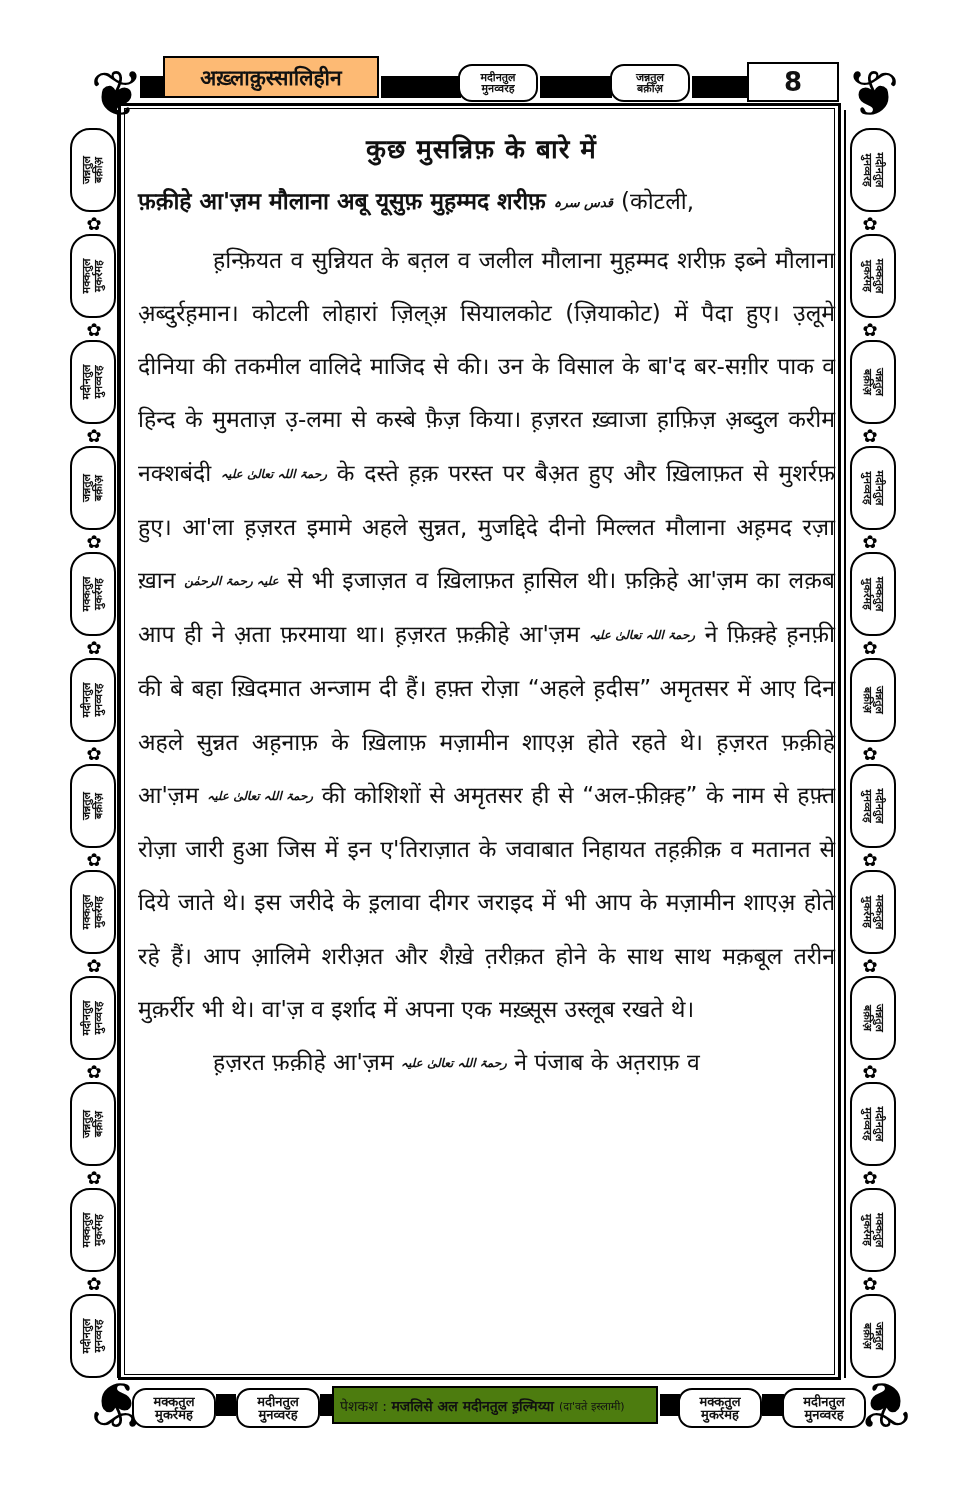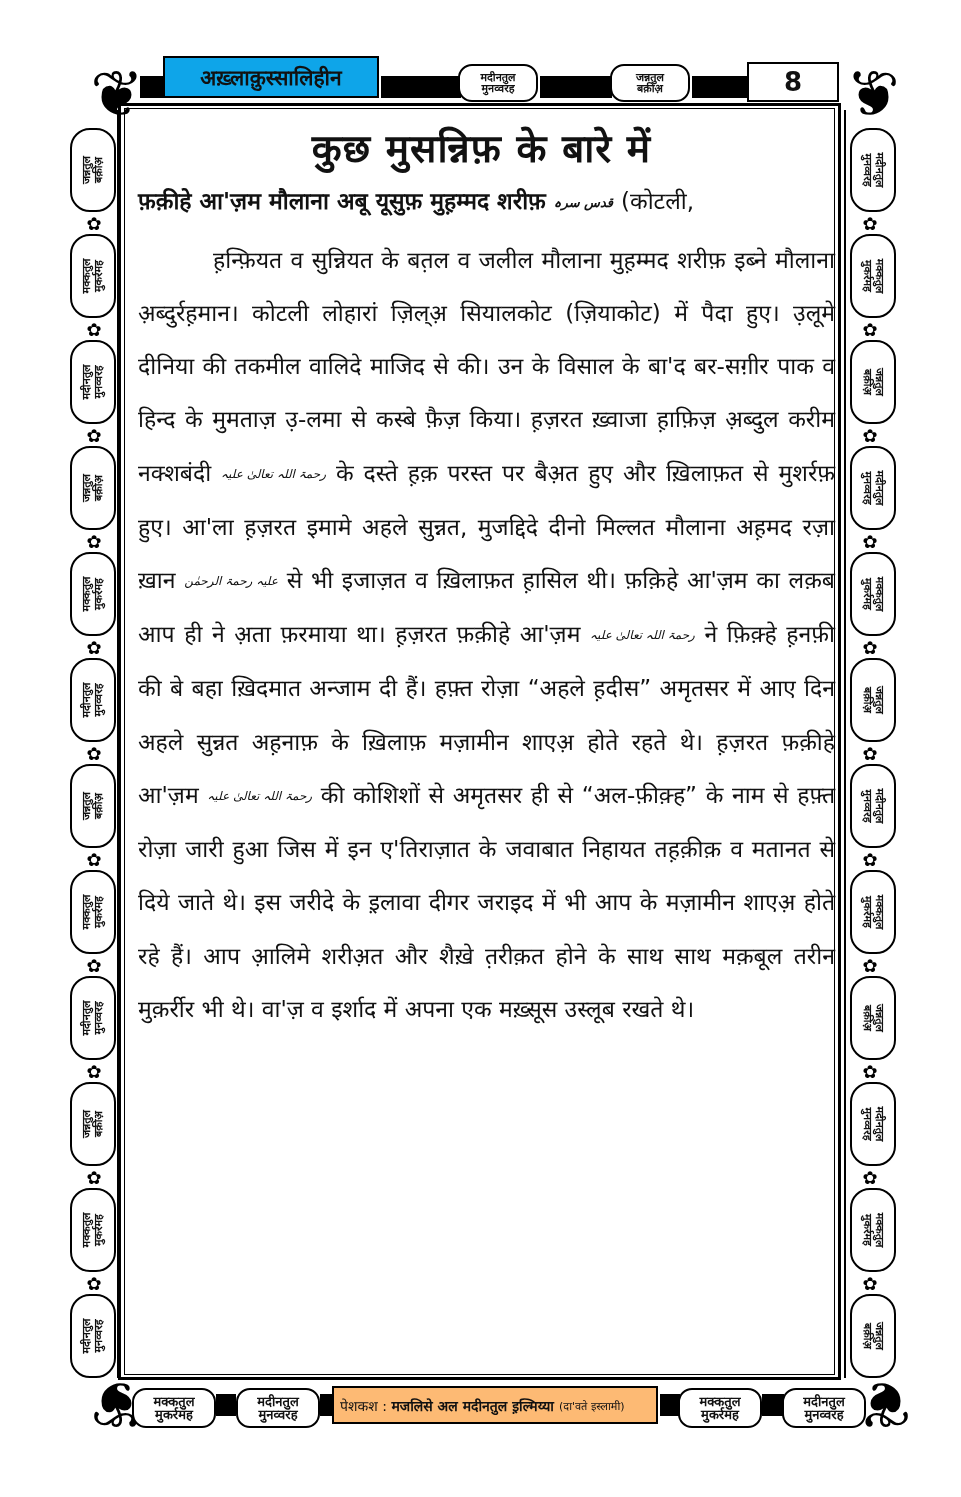--- a/index.html
+++ b/index.html
@@ -8,21 +8,21 @@
 
   
   .frame-outer { position:absolute; left:118px; top:103px; width:723px; height:1277px;
                  border:3px solid #000; box-sizing:border-box; }
   .frame-inner { position:absolute; left:124px; top:108px; width:711px; height:1267px;
                  border:1.5px solid #000; box-sizing:border-box; }
 
   
   .top-band { position:absolute; left:0; top:50px; width:961px; height:56px; }
   .title-box { position:absolute; left:163px; top:6px; width:216px; height:42px;
-               border:2.5px solid #000; background:#0ea5e9; box-sizing:border-box;
+               border:2.5px solid #000; background:#fdba74; box-sizing:border-box;
                display:flex; align-items:center; justify-content:center;
                font-size:21px; font-weight:bold; }
   .page-box { position:absolute; left:747px; top:12px; width:92px; height:40px;
               border:2.5px solid #000; background:#fff; box-sizing:border-box;
               display:flex; align-items:center; justify-content:center;
               font-size:26px; font-weight:bold; }
   .pill { position:absolute; border:2.5px solid #000; border-radius:14px; background:#fff;
           box-sizing:border-box; display:flex; flex-direction:column; align-items:center;
           justify-content:center; line-height:1; font-weight:bold; font-size:11px; }
   .pill span { display:block; }
@@ -47,35 +47,35 @@
                 border-radius:20px; background:#fff; box-sizing:border-box; overflow:hidden; }
   .side-badge .rot { position:absolute; left:50%; top:50%; width:80px; text-align:center;
                      font-size:11px; font-weight:bold; line-height:1.05; white-space:nowrap; }
   .side-left .rot { transform:translate(-50%,-50%) rotate(-90deg); }
   .side-right .rot { transform:translate(-50%,-50%) rotate(90deg); }
   .side-orn { position:absolute; left:6px; width:40px; height:24px; font-size:18px;
               text-align:center; line-height:24px; color:#000; }
 
   
   .content { position:absolute; left:138px; top:122px; width:697px; }
-  .heading { text-align:center; font-size:39px; font-weight:bold; height:54px;
+  .heading { text-align:center; font-size:26px; font-weight:bold; height:54px;
              line-height:54px; margin-left:-10px; letter-spacing:1px; }
   .subhead { font-size:23px; line-height:50px; font-weight:bold; }
   .subhead .loc { font-weight:normal;text-align:right; }
   .para { font-size:23px; line-height:53.3px; text-align:justify; text-align-last:left; }
   .para .indent { display:inline-block; width:75px; }
   .arabic { font-family:"DejaVu Serif", serif; font-size:13px; font-style:italic;
             direction:rtl; unicode-bidi:isolate; display:inline-block; vertical-align:middle; }
-  .dua-small { font-size:12px; }
+  .dua-small { font-size:12px;font-weight:bold; }
 
   
   .footer-band { position:absolute; left:0; top:1378px; width:961px; height:60px; }
   .foot-pill { width:84px; height:40px; top:10px; font-size:13px; }
   .presented-box { position:absolute; left:332px; top:8px; width:326px; height:38px;
-                   border:2.5px solid #000; box-sizing:border-box; background:#fdba74;
+                   border:2.5px solid #000; box-sizing:border-box; background:#4d7c0f;
                    display:flex; align-items:center; padding-left:6px; font-size:14px; }
   .presented-box b { font-weight:bold; }
   .presented-box .org { font-size:11px; margin-left:5px; }
 </style>
 </head>
 <body>
 
 <div class="top-band">
   <div class="corner" style="left:82px; top:8px;">❦</div>
   <div class="orn-strip" style="left:140px; width:24px;"></div>
@@ -218,20 +218,25 @@
     <span class="arabic dua-small">رحمۃ اللہ تعالیٰ علیہ</span>
     <span>के दस्ते ह़क़ परस्त पर बैअ़त हुए और ख़िलाफ़त से मुशर्रफ़ हुए। आ'ला ह़ज़रत इमामे अहले सुन्नत, मुजद्दिदे दीनो मिल्लत मौलाना अह़मद रज़ा ख़ान</span>
     <span class="arabic dua-small">علیہ رحمۃ الرحمٰن</span>
     <span>से भी इजाज़त व ख़िलाफ़त ह़ासिल थी। फ़क़िहे आ'ज़म का लक़ब आप ही ने अ़ता फ़रमाया था। ह़ज़रत फ़क़ीहे आ'ज़म</span>
     <span class="arabic dua-small">رحمۃ اللہ تعالیٰ علیہ</span>
     <span>ने फ़िक़्हे ह़नफ़ी की बे बहा ख़िदमात अन्जाम दी हैं। हफ़्त रोज़ा “अहले ह़दीस” अमृतसर में आए दिन अहले सुन्नत अह़नाफ़ के ख़िलाफ़ मज़ामीन शाएअ़ होते रहते थे। ह़ज़रत फ़क़ीहे आ'ज़म</span>
     <span class="arabic dua-small">رحمۃ اللہ تعالیٰ علیہ</span>
     <span>की कोशिशों से अमृतसर ही से “अल-फ़ीक़्ह” के नाम से हफ़्त रोज़ा जारी हुआ जिस में इन ए'तिराज़ात के जवाबात निहायत तह़क़ीक़ व मतानत से दिये जाते थे। इस जरीदे के इ़लावा दीगर  जराइद में भी आप के मज़ामीन शाएअ़ होते रहे हैं। आप आ़लिमे शरीअ़त और शैख़े त़रीक़त होने के साथ साथ मक़बूल तरीन मुक़र्रीर भी थे। वा'ज़ व इर्शाद में अपना एक मख़्सूस उस्लूब रखते थे।</span>
   </div>
 
+  <div class="para">
+    <span class="indent"></span><span>ह़ज़रत फ़क़ीहे आ'ज़म</span>
+    <span class="arabic dua-small">رحمۃ اللہ تعالیٰ علیہ</span>
+    <span>ने पंजाब के अत़राफ़ व</span>
+  </div>
 </div>
 
 <div class="footer-band">
   <div class="corner" style="left:82px; top:-10px; transform:scaleY(-1);">❦</div>
   <div class="pill foot-pill" style="left:132px;">
     <span>मक्कतुल</span>
     <span>मुकर्रमह</span>
   </div>
   <div class="orn-strip" style="left:216px; width:20px; top:16px;"></div>
   <div class="pill foot-pill" style="left:236px;">

